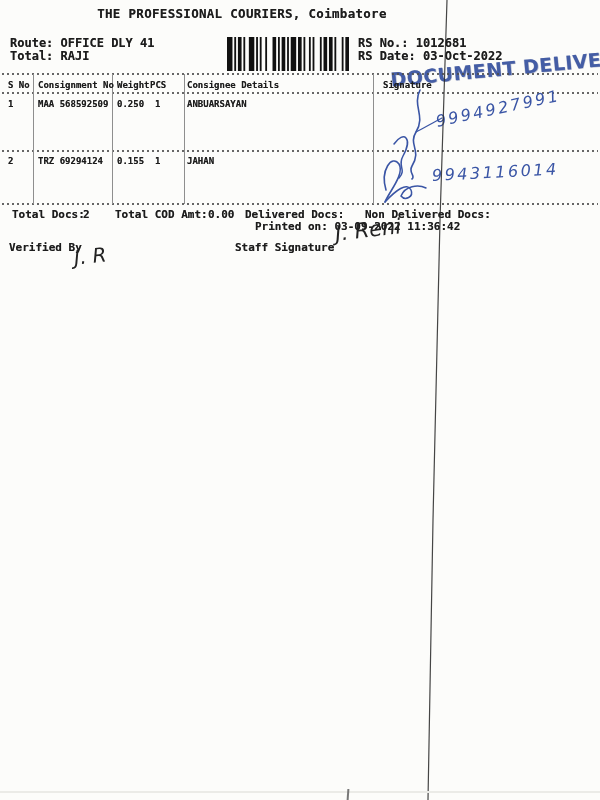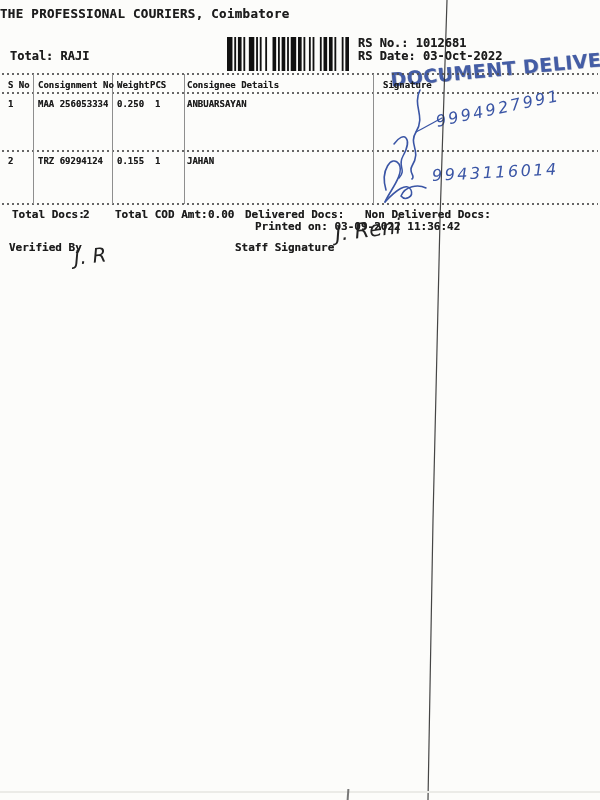--- a/index.html
+++ b/index.html
@@ -9,21 +9,21 @@
     font-family:"DejaVu Sans Mono","Liberation Mono",monospace;
     color:#1c1c1c;
   }
   .abs{position:absolute;white-space:pre;}
   .txt{font-weight:bold;text-shadow:0 0 .5px rgba(30,30,30,.6);}
   .t-title{font-size:12.5px;letter-spacing:.3px;}
   .t-sub{font-size:11.8px;letter-spacing:.2px;}
   .t-hdr{font-size:12px;}
   .t-tbl{font-size:9px;}
   .t-sum{font-size:11px;}
-  .center{left:0;width:484px;}
+  .center{left:0;width:484px;text-align:center;}
   .dotted{left:2px;width:596px;height:2px;
     background:repeating-linear-gradient(90deg,#4c4c4c 0 2px,transparent 2px 5px);
     opacity:.85;}
   .vline{width:1px;background:#8e8e8e;top:74px;height:130px;}
   .stamp{
     font-family:"DejaVu Sans","Liberation Sans",sans-serif;
     font-size:19px;font-weight:800;letter-spacing:.5px;
     color:#35509e;opacity:.92;
     transform:rotate(-5.5deg);transform-origin:50% 50%;
     text-shadow:.6px .6px 0 rgba(30,45,110,.35), -.4px 0 0 rgba(30,45,110,.25);
@@ -34,20 +34,21 @@
     font-style:italic;font-weight:400;}
   svg{display:block;}
 </style>
 </head>
 <body>
 
 <div class="page">
 
   <div class="abs txt t-title center" style="top:6px">THE PROFESSIONAL COURIERS, Coimbatore</div>
 
+  <div class="abs txt t-hdr" style="left:10px;top:36px">Route: OFFICE DLY 41</div>
   <div class="abs txt t-hdr" style="left:10px;top:49px">Total: RAJI</div>
 
   <svg class="abs" id="barcode" style="left:227px;top:37px" width="122" height="34">
       <rect x="0.00" y="0" width="5.46" height="34" fill="#111"></rect>
       <rect x="7.28" y="0" width="1.82" height="34" fill="#111"></rect>
       <rect x="10.93" y="0" width="3.64" height="34" fill="#111"></rect>
       <rect x="16.39" y="0" width="1.82" height="34" fill="#111"></rect>
       <rect x="21.85" y="0" width="5.46" height="34" fill="#111"></rect>
       <rect x="29.13" y="0" width="1.82" height="34" fill="#111"></rect>
       <rect x="32.78" y="0" width="1.82" height="34" fill="#111"></rect>
@@ -86,21 +87,21 @@
 
   <div class="abs txt t-tbl" style="left:8px;top:80px">S No</div>
   <div class="abs txt t-tbl" style="left:38px;top:80px">Consignment No</div>
   <div class="abs txt t-tbl" style="left:117px;top:80px">Weight</div>
   <div class="abs txt t-tbl" style="left:150px;top:80px">PCS</div>
   <div class="abs txt t-tbl" style="left:187px;top:80px">Consignee Details</div>
   <div class="abs txt t-tbl" style="left:383px;top:80px">Signature</div>
 
   <div>
     <div class="abs txt t-tbl" style="left:8px;top:99px">1</div>
-    <div class="abs txt t-tbl" style="left:38px;top:99px">MAA 256053334</div>
+    <div class="abs txt t-tbl" style="left:38px;top:99px">MAA 568592509</div>
     <div class="abs txt t-tbl" style="left:117px;top:99px">0.250</div>
     <div class="abs txt t-tbl" style="left:155px;top:99px">1</div>
     <div class="abs txt t-tbl" style="left:187px;top:99px">ANBUARSAYAN</div>
     <svg class="abs" style="left:382px;top:88px" width="66" height="92" viewBox="0 0 66 92">
       <path d="M38,2 C30,18 44,28 34,44 C26,57 40,62 30,78 C26,85 34,88 30,91" fill="none" stroke="#3a55a5" stroke-width="1.6" stroke-linecap="round"></path>
       <path d="M12,56 C22,42 31,50 21,68 C15,79 25,81 17,90" fill="none" stroke="#3a55a5" stroke-width="1.5" stroke-linecap="round"></path>
       <path d="M34,44 C42,40 52,34 60,30" fill="none" stroke="#3a55a5" stroke-width="1.2" stroke-linecap="round"></path>
     </svg>
     <div class="abs ink-blue" style="left:436px;top:112px;transform:rotate(-12deg);transform-origin:0 50%">9994927991</div>
   </div>

